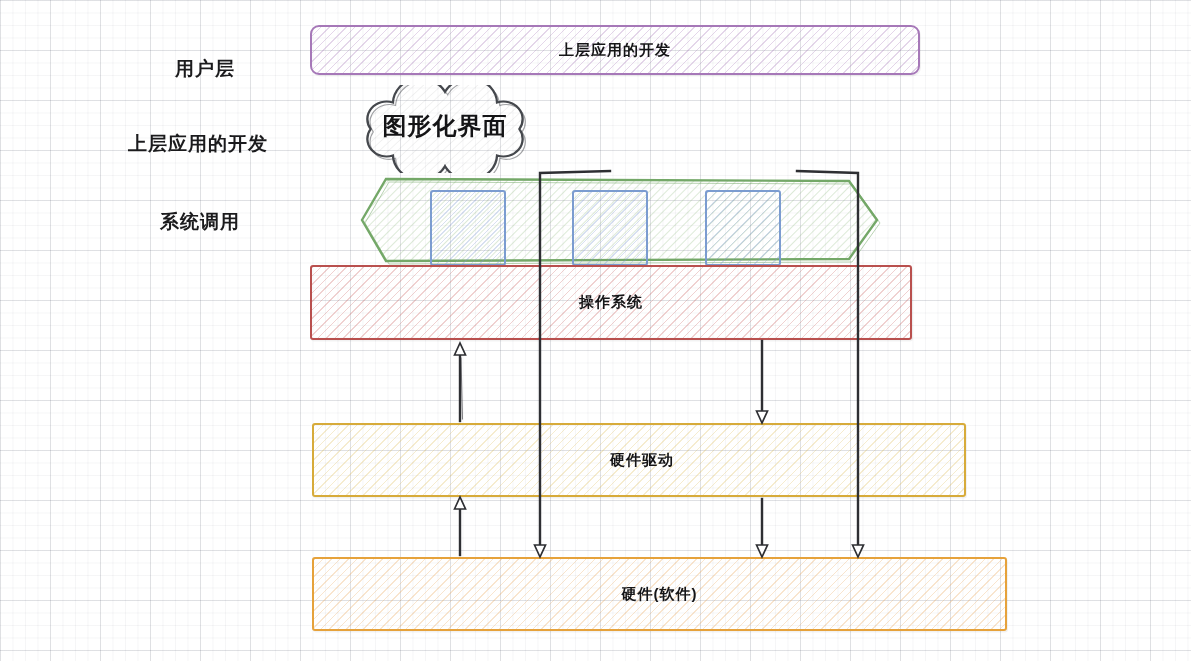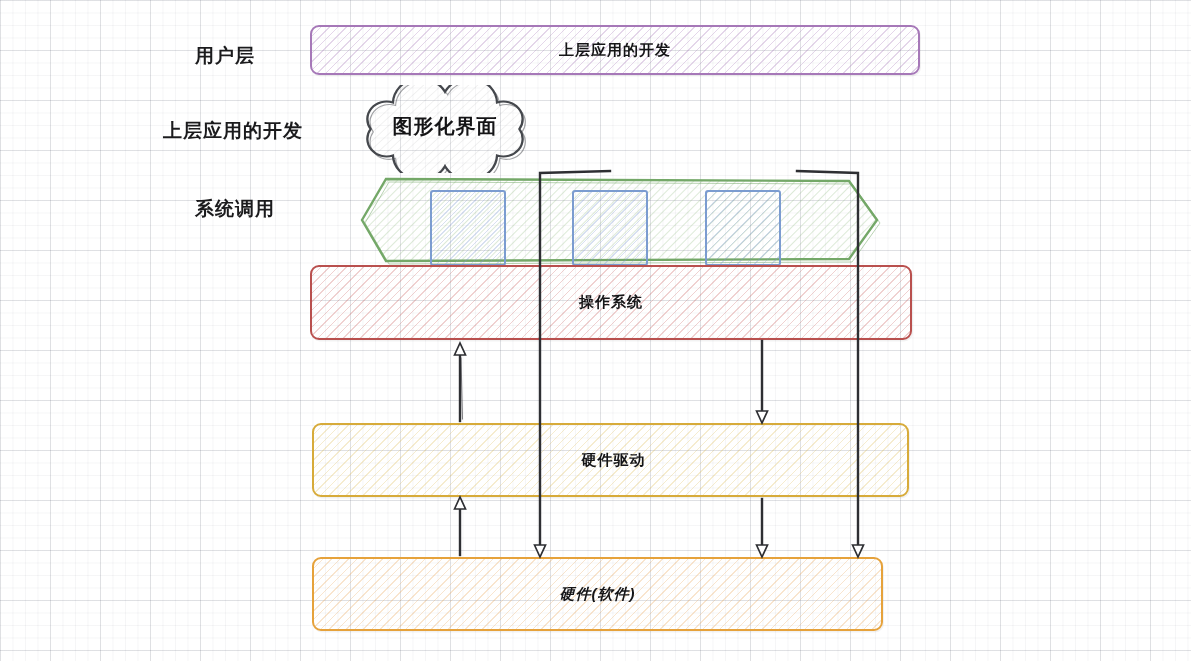--- a/index.html
+++ b/index.html
@@ -12,55 +12,54 @@
     background-color:#ffffff;
     background-image:
       linear-gradient(to right, rgba(120,125,140,0.18) 1px, transparent 1px),
       linear-gradient(to bottom, rgba(120,125,140,0.18) 1px, transparent 1px),
       linear-gradient(to right, rgba(120,125,140,0.07) 1px, transparent 1px),
       linear-gradient(to bottom, rgba(120,125,140,0.07) 1px, transparent 1px);
     background-size:50px 50px,50px 50px,12.5px 12.5px,12.5px 12.5px;
   }
   .row-label{
     position:absolute;font-weight:700;font-size:19px;color:#1b1b1d;
-    letter-spacing:1px;text-align:center;white-space:nowrap;
+    letter-spacing:1px;white-space:nowrap;margin-top:13px;
   }
   .sketch-box{
     position:absolute;box-sizing:border-box;display:flex;align-items:center;justify-content:center;
-    border-radius:9px;box-shadow:1px 1.5px 0 rgba(0,0,0,0.05);
+    border-radius:3px;box-shadow:1px 1.5px 0 rgba(0,0,0,0.05);
   }
   .box-label{font-weight:700;font-size:15px;color:#151517;letter-spacing:1px;white-space:nowrap;}
   .app-box{
     left:310px;top:25px;width:610px;height:50px;border:2px solid #a678b8;border-radius:9px;
     background:repeating-linear-gradient(135deg, rgba(167,121,185,0.30) 0 1px, transparent 1px 6px);
   }
   .os-box{
     left:310px;top:265px;width:602px;height:75px;border:2px solid #b9504e;
     background:repeating-linear-gradient(135deg, rgba(201,92,90,0.28) 0 1px, transparent 1px 6px);
   }
   .driver-box{
-    left:312px;top:423px;width:597px;height:74px;border:2px solid #d7ab3a;
+    left:312px;top:423px;width:654px;height:74px;border:2px solid #d7ab3a;
     background:repeating-linear-gradient(135deg, rgba(219,182,70,0.26) 0 1px, transparent 1px 6px);
     padding-left:6px;
   }
   .hw-box{
-    left:312px;top:557px;width:571px;height:74px;border:2px solid #e6a23b;
+    left:312px;top:557px;width:695px;height:74px;border:2px solid #e6a23b;
     background:repeating-linear-gradient(135deg, rgba(233,162,80,0.28) 0 1px, transparent 1px 6px);
-    font-style:italic;
   }
   .slot{
     position:absolute;box-sizing:border-box;border:2px solid #7b9cd0;border-radius:3px;
     background:repeating-linear-gradient(135deg, rgba(124,153,209,0.30) 0 1px, transparent 1px 6px);
     top:190px;width:76px;height:76px;z-index:2;
   }
   .cloud{position:absolute;z-index:2;}
   .cloud svg{position:absolute;left:0;top:0;width:100%;height:100%;}
   .cloud .cloud-label{
     position:absolute;left:0;right:0;top:0;bottom:6px;display:flex;align-items:center;justify-content:center;
-    font-weight:700;font-size:20px;color:#141416;letter-spacing:1px;white-space:nowrap;font-family:Liberation Mono, monospace;
+    font-weight:700;font-size:24px;color:#141416;letter-spacing:1px;white-space:nowrap;font-family:Liberation Mono, monospace;
   }
   .shapes-svg,.arrows-svg{position:absolute;left:0;top:0;width:1191px;height:661px;pointer-events:none;}
   .shapes-svg{z-index:1;}
   .arrows-svg{z-index:10;}
   .layer{position:absolute;z-index:3;}
 </style>
 </head>
 <body>
 
 <div class="canvas">

